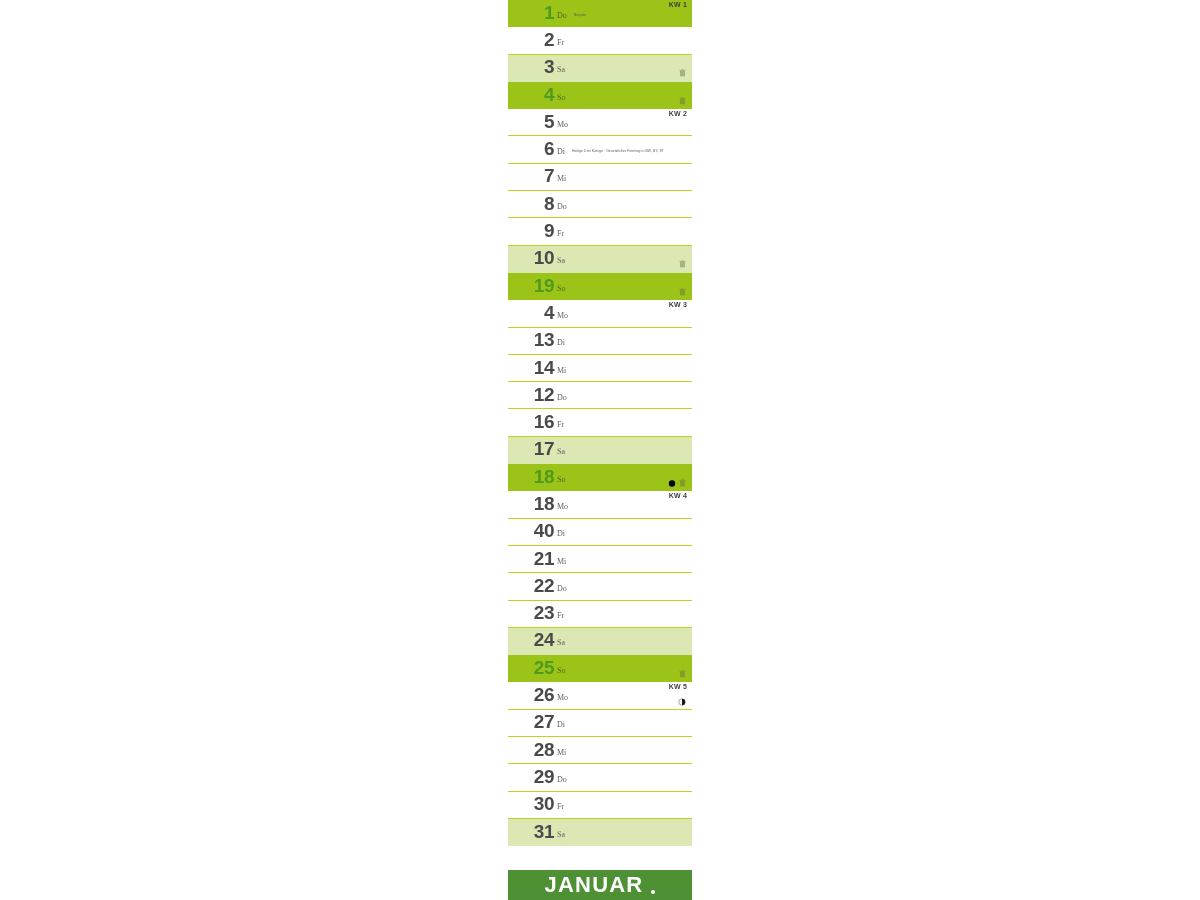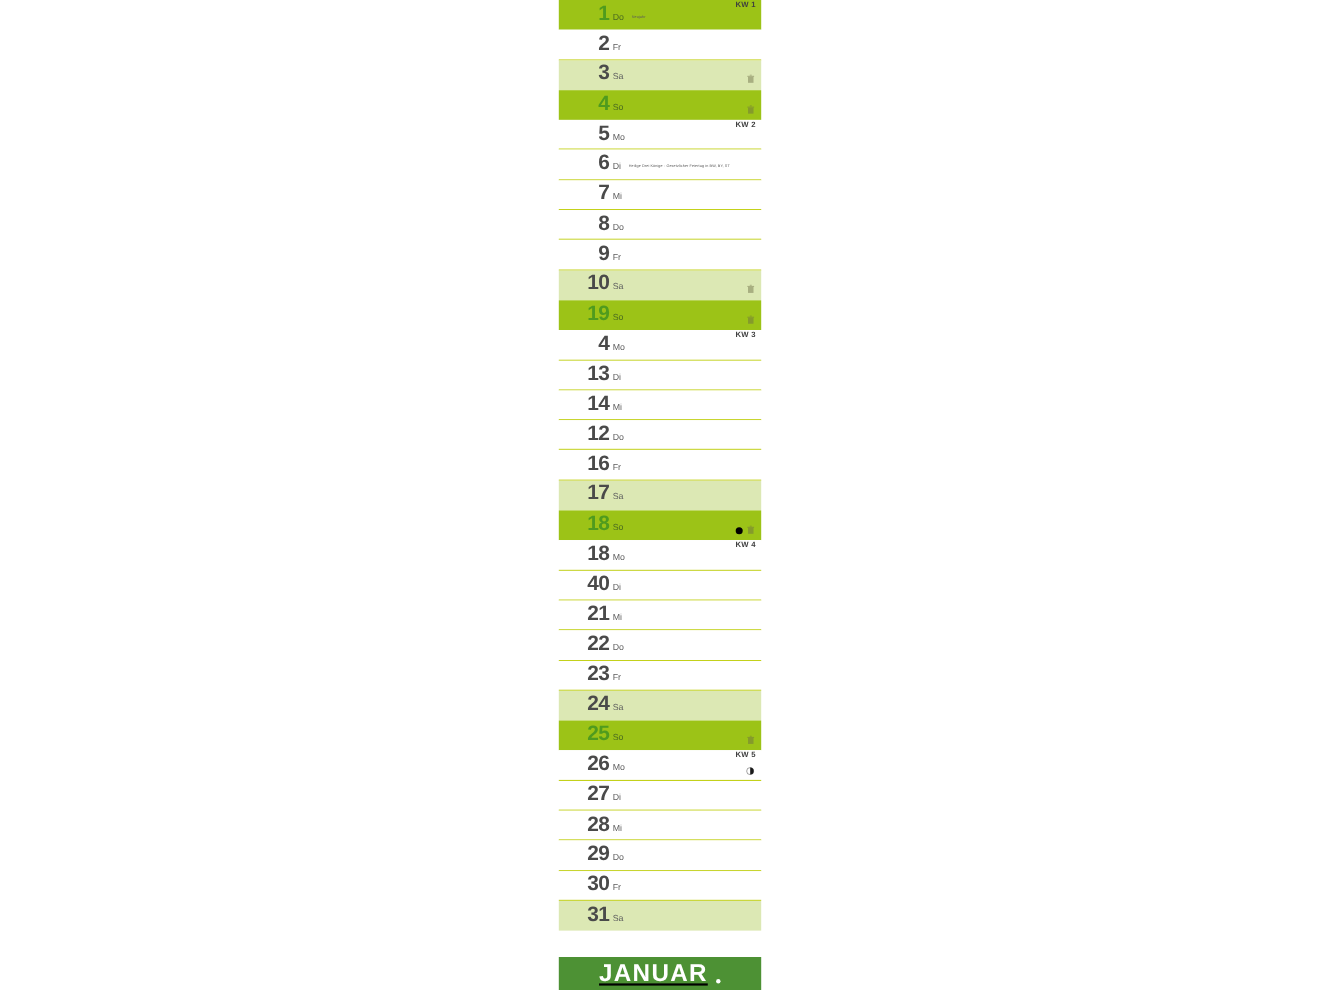--- a/index.html
+++ b/index.html
@@ -62,20 +62,21 @@
   .day-row.sun .daynum {
     color: #4f9b1e;
   }
 
   .dayabbr {
     font-size: 8px;
     color: #5e5e5e;
     margin-left: 3px;
     line-height: 1;
     padding-top: 5px;
+    font-family: Liberation Serif, serif;
   }
   .day-row.sun .dayabbr {
     color: #4a6b20;
   }
 
   .note {
     font-size: 3.4px;
     color: #5a5a5a;
     margin-left: 7px;
     line-height: 1;
@@ -119,21 +120,20 @@
     position: absolute;
     left: 0;
     bottom: 0;
     width: 184px;
     height: 30px;
     background: #4d9134;
     display: flex;
     align-items: center;
     justify-content: center;
     gap: 8px;
-    text-decoration: underline;
   }
   #month-banner .month-name {
     color: #ffffff;
     font-size: 22px;
     font-weight: bold;
     letter-spacing: 1.2px;
     line-height: 1;
   }
   #month-banner .banner-dot {
     width: 4px;

